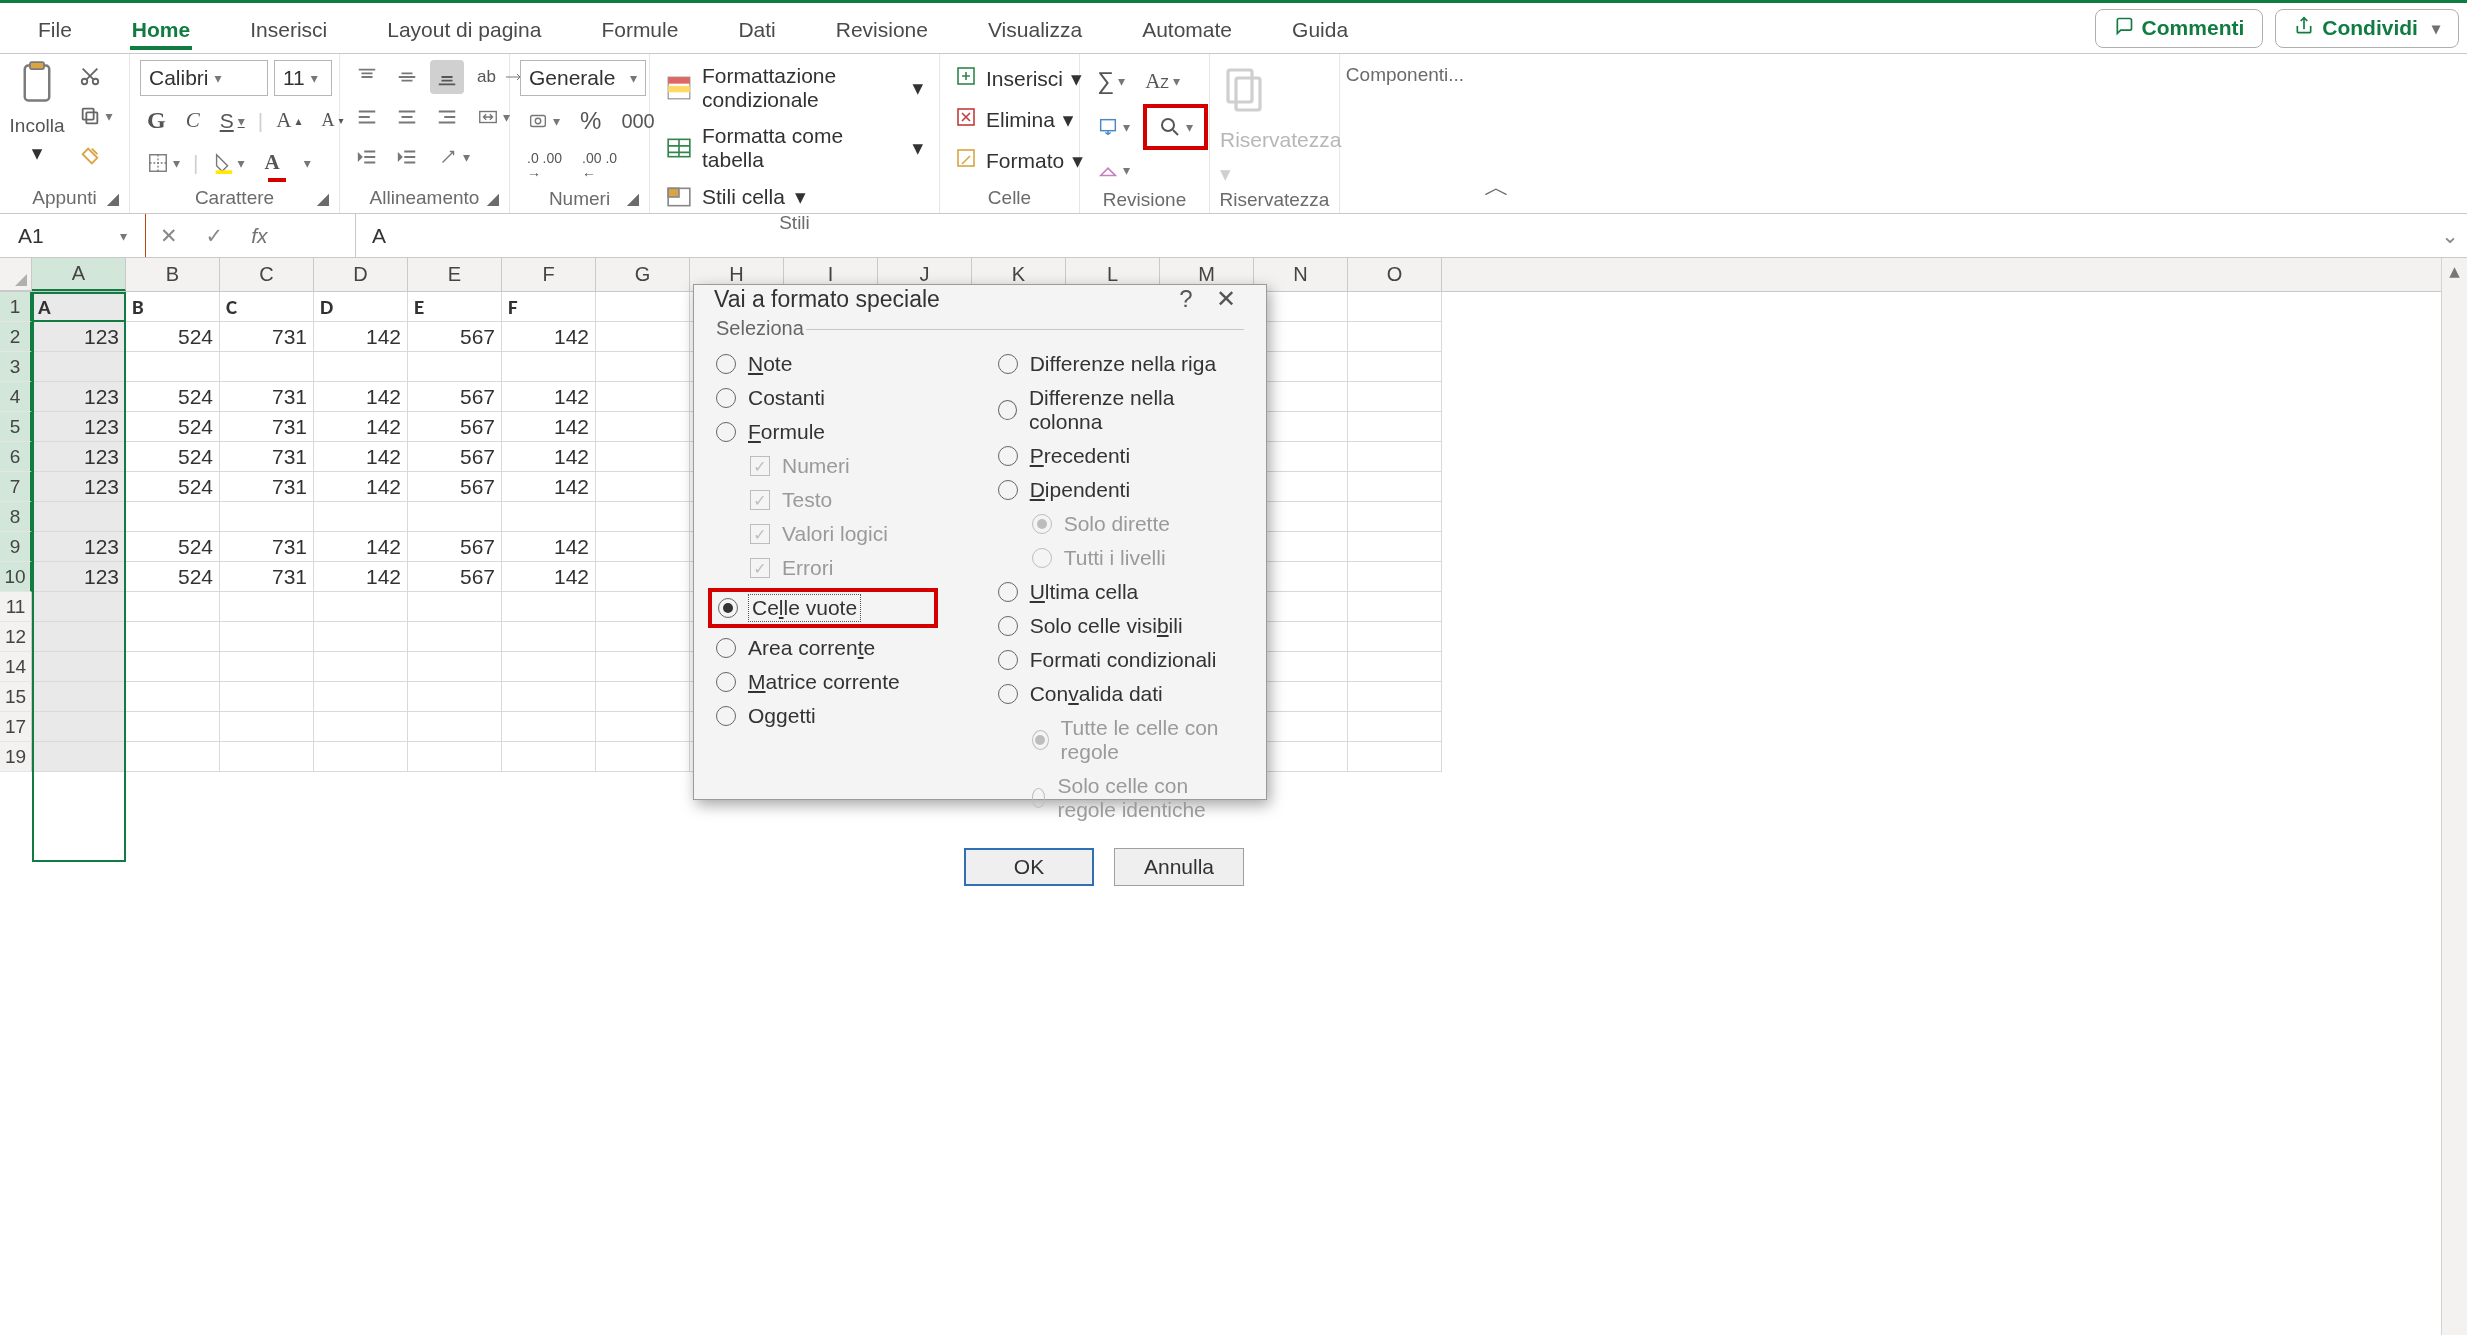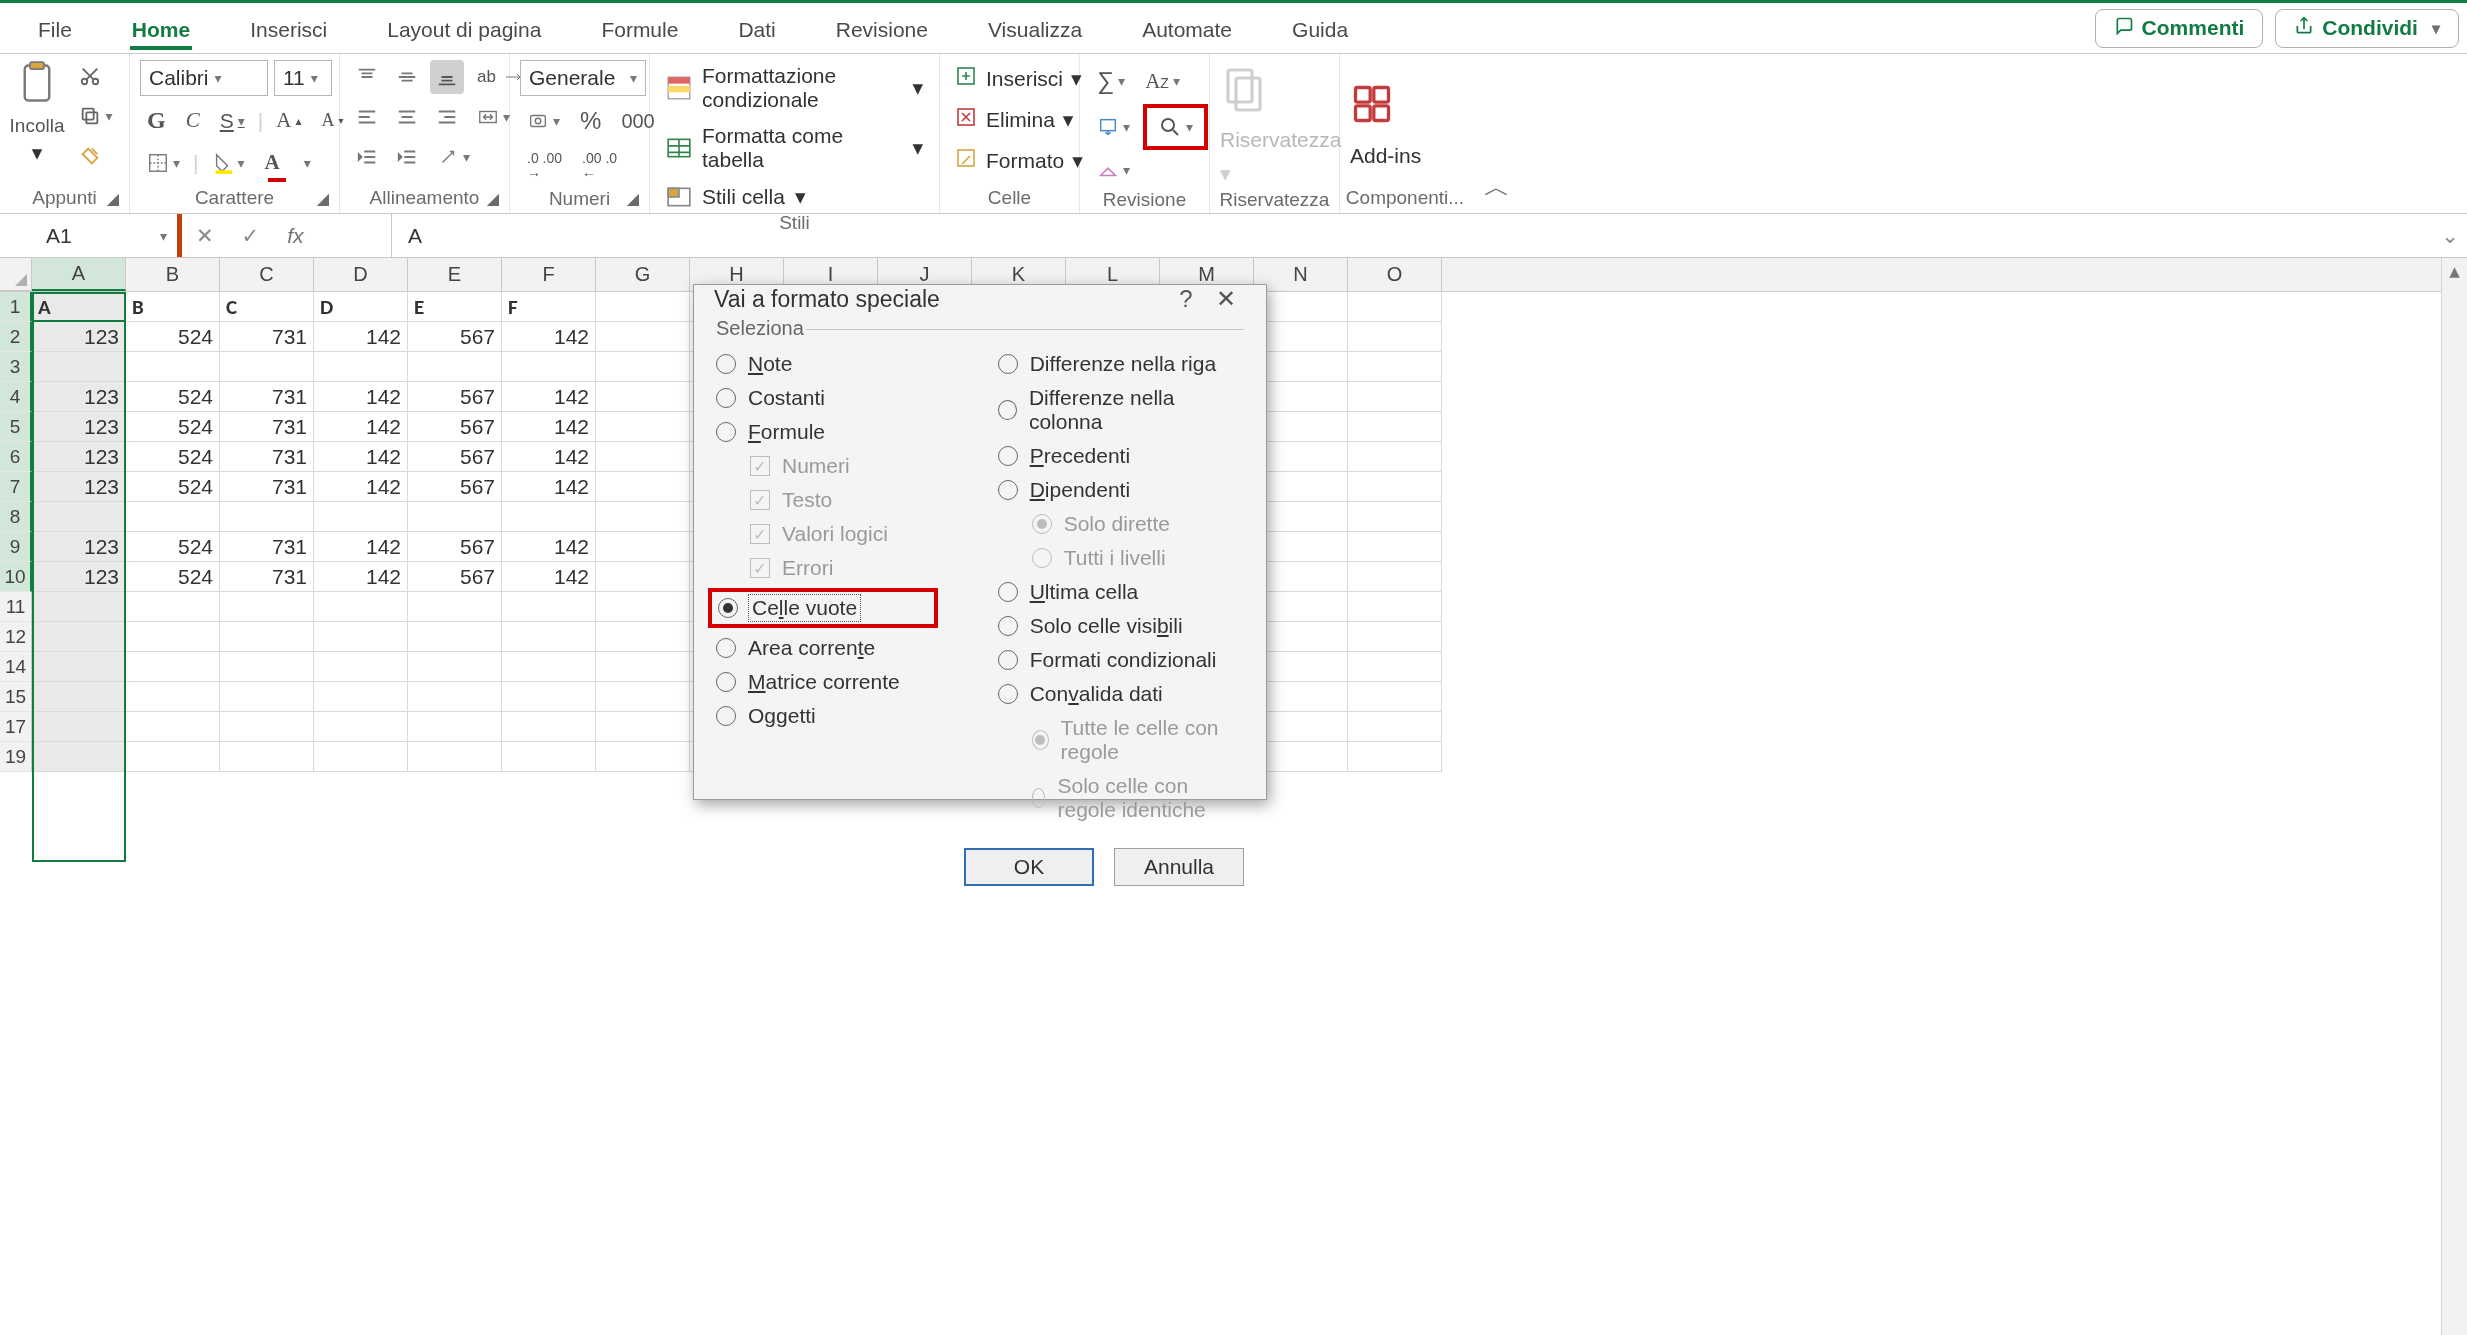--- a/index.html
+++ b/index.html
@@ -41,21 +41,21 @@
   .sensitivity-col .big-ic, .addins-col .big-ic { width:52px; height:52px; }
   .sensitivity-col { color:#b7b7b7; }
   .highlight-box { border: 4px solid #d40000; padding: 2px 4px; }
   .ribbon-collapse { display:flex; align-items:flex-end; padding: 0 14px 8px 14px; }
   .ribbon-collapse .chev-up { font-size: 26px; color: #6b6b6b; }
 
   
   .formula-bar {
     display: flex; align-items: center; height: 44px; border-bottom: 1px solid #c9c9c9; background: #fff;
   }
-  .name-box { width: 146px; height: 100%; border-right: 5px solid #c2410c; display: flex; align-items: center; padding: 0 10px; gap: 10px; margin-left: 36px; }
+  .name-box { width: 146px; height: 100%; border-right: 1px solid #c2410c; display: flex; align-items: center; padding: 0 18px; gap: 10px; }
   .name-box .chev { font-size: 14px; color: #777; }
   .fx-controls { height:100%; display:flex; align-items:center; padding: 0 14px; gap: 28px; border-right: 1px solid #c9c9c9; width: 210px; color:#888; }
   .fx-controls .fx { font-style: italic; color: #737373; }
   .formula-input { flex:1; padding: 0 16px; display:flex; align-items:center; }
   .formula-expand { width: 34px; display:flex; align-items:center; justify-content:center; color:#888; }
 
   
   .grid-wrapper { position: relative; }
   .col-headers { display:flex; height:34px; background:#f3f2f1; border-bottom:1px solid #c9c9c9; }
   .corner { width:32px; border-right:1px solid #c9c9c9; border-bottom:1px solid #c9c9c9; background:#f3f2f1; position:relative; }
@@ -466,29 +466,20 @@
           </svg></span>
       <span>Riservatezza</span>
       <span class="chev" style="color:#cfcfcf">▾</span>
     </div>
     <div class="label-row">
         <span>Riservatezza</span>
       </div>
   </div>
 
   <div class="ribbon-group" style="width:130px;border-right:none">
-    <div class="controls addins-col">
-      <span class="big-ic"><svg width="44" height="44" viewBox="0 0 24 24" fill="none" stroke="#c43b3b" stroke-width="1.8">
-            <rect x="3" y="3" width="8" height="8" rx="1"></rect>
-            <rect x="13" y="3" width="8" height="8" rx="1"></rect>
-            <rect x="3" y="13" width="8" height="8" rx="1"></rect>
-            <rect x="13" y="13" width="8" height="8" rx="1"></rect>
-          </svg></span>
-      <span>Add-ins</span>
-    </div>
     <div class="label-row">
         <span>Componenti...</span>
       </div>
   </div>
 
   <div class="ribbon-collapse">
       <span class="chev-up">︿</span>
     </div>
 </div>
 

